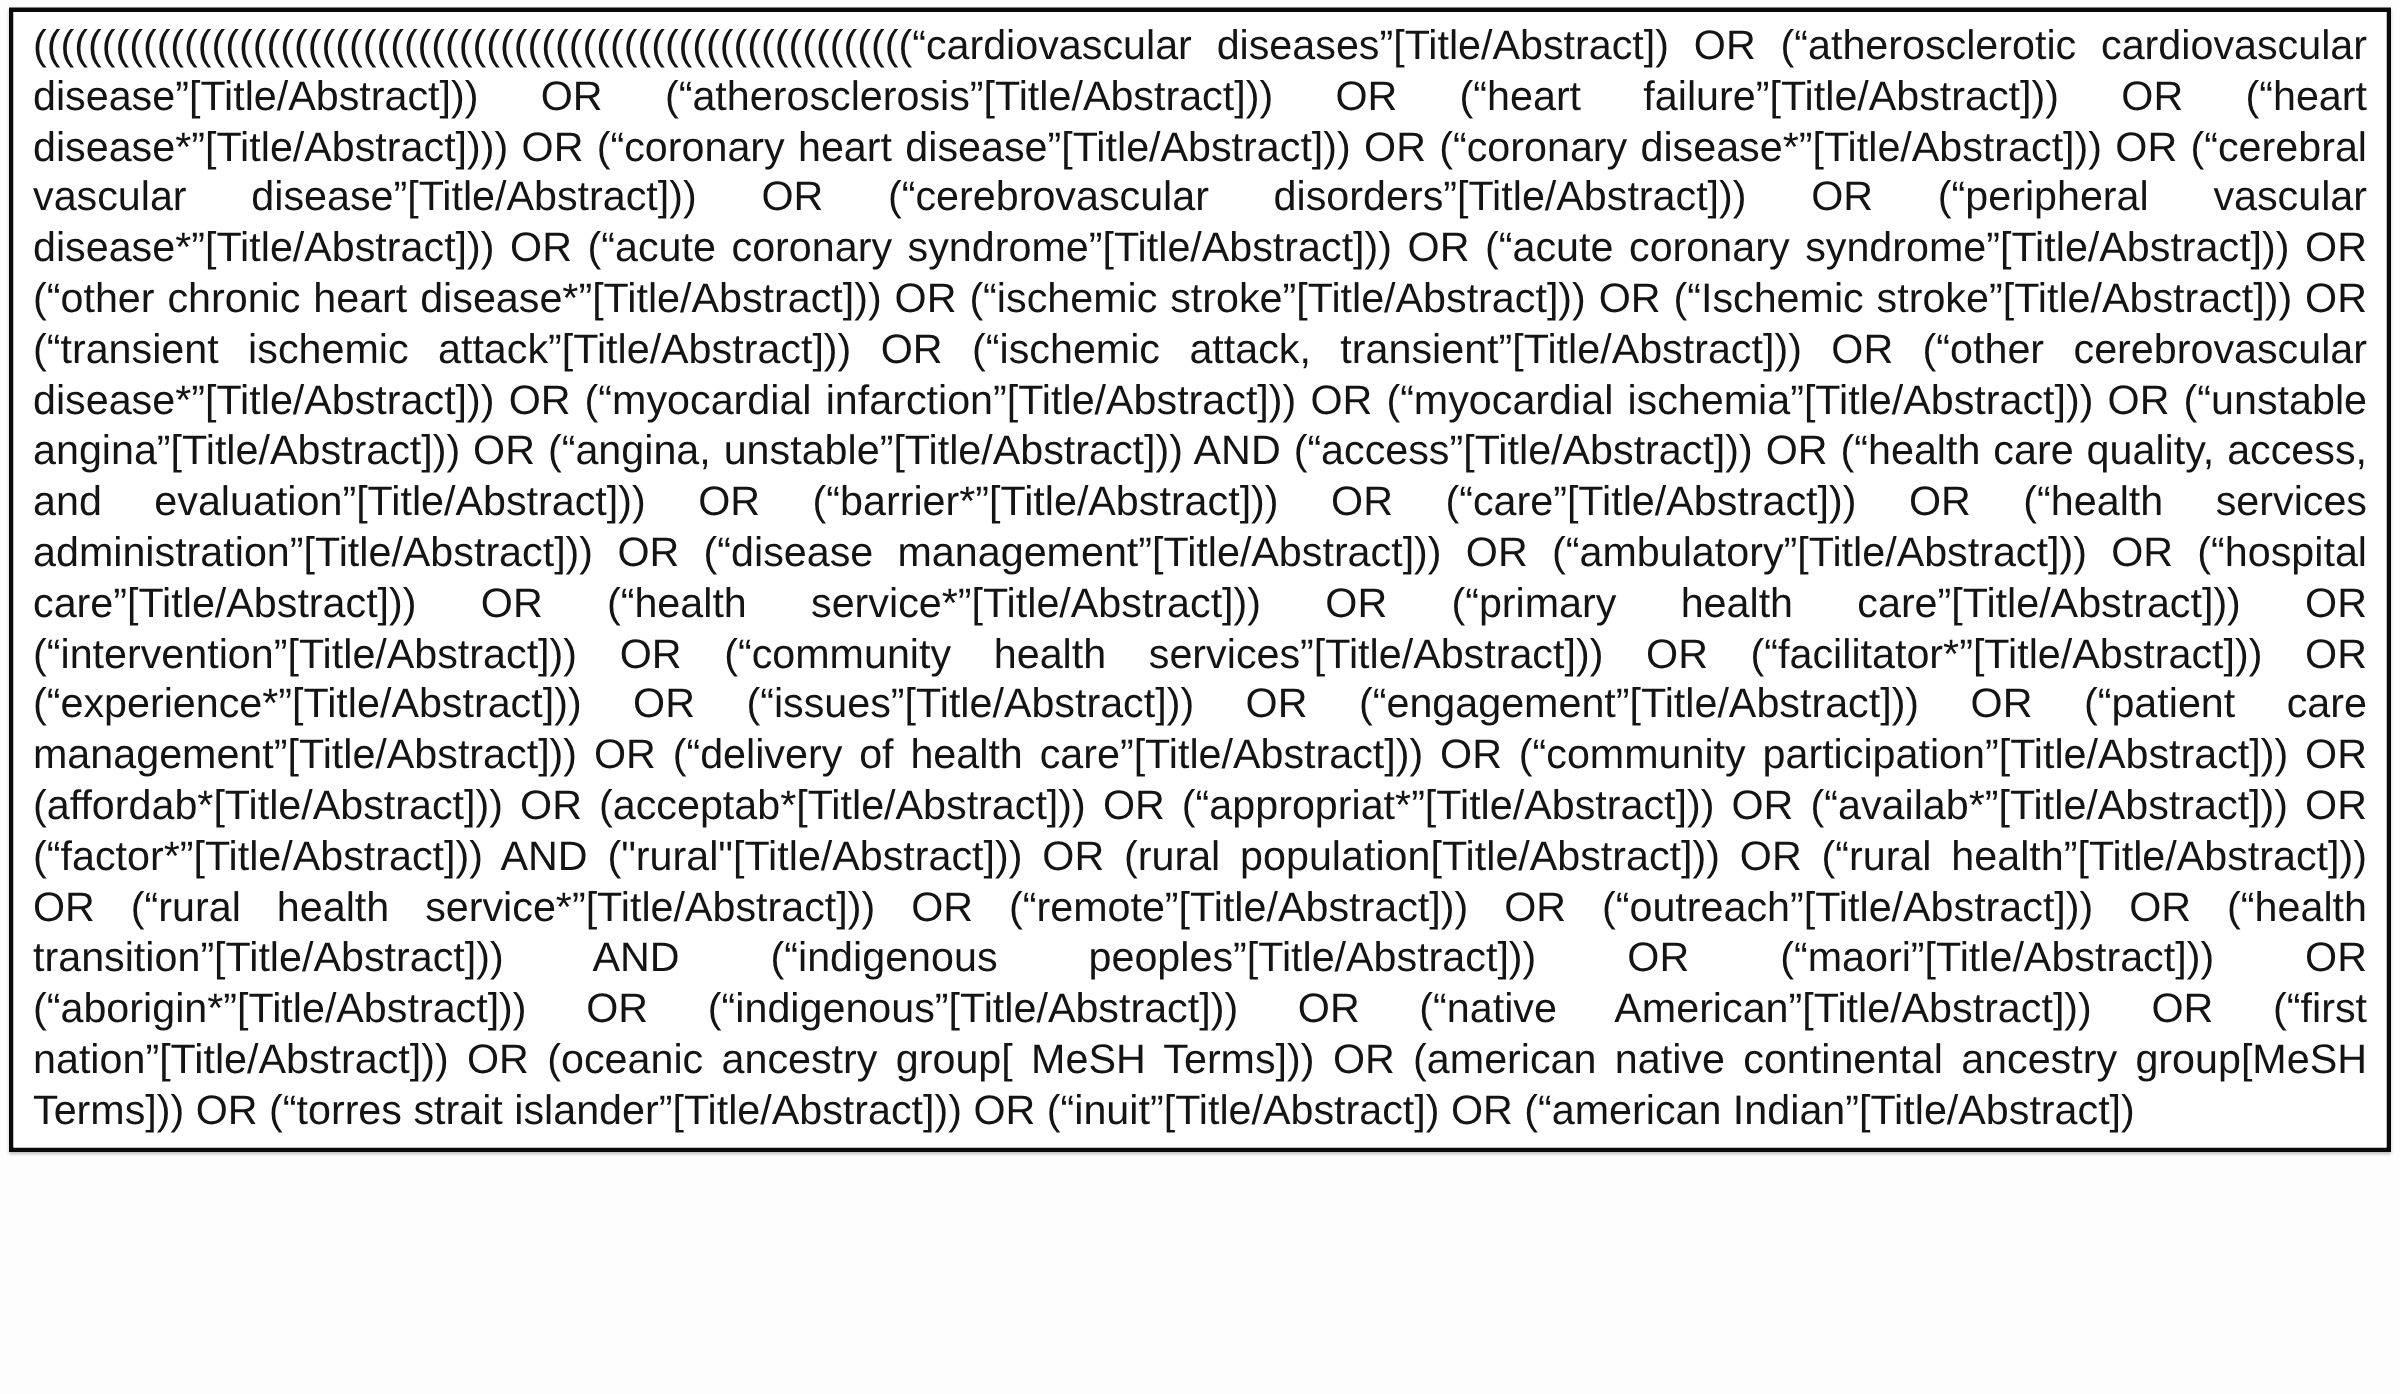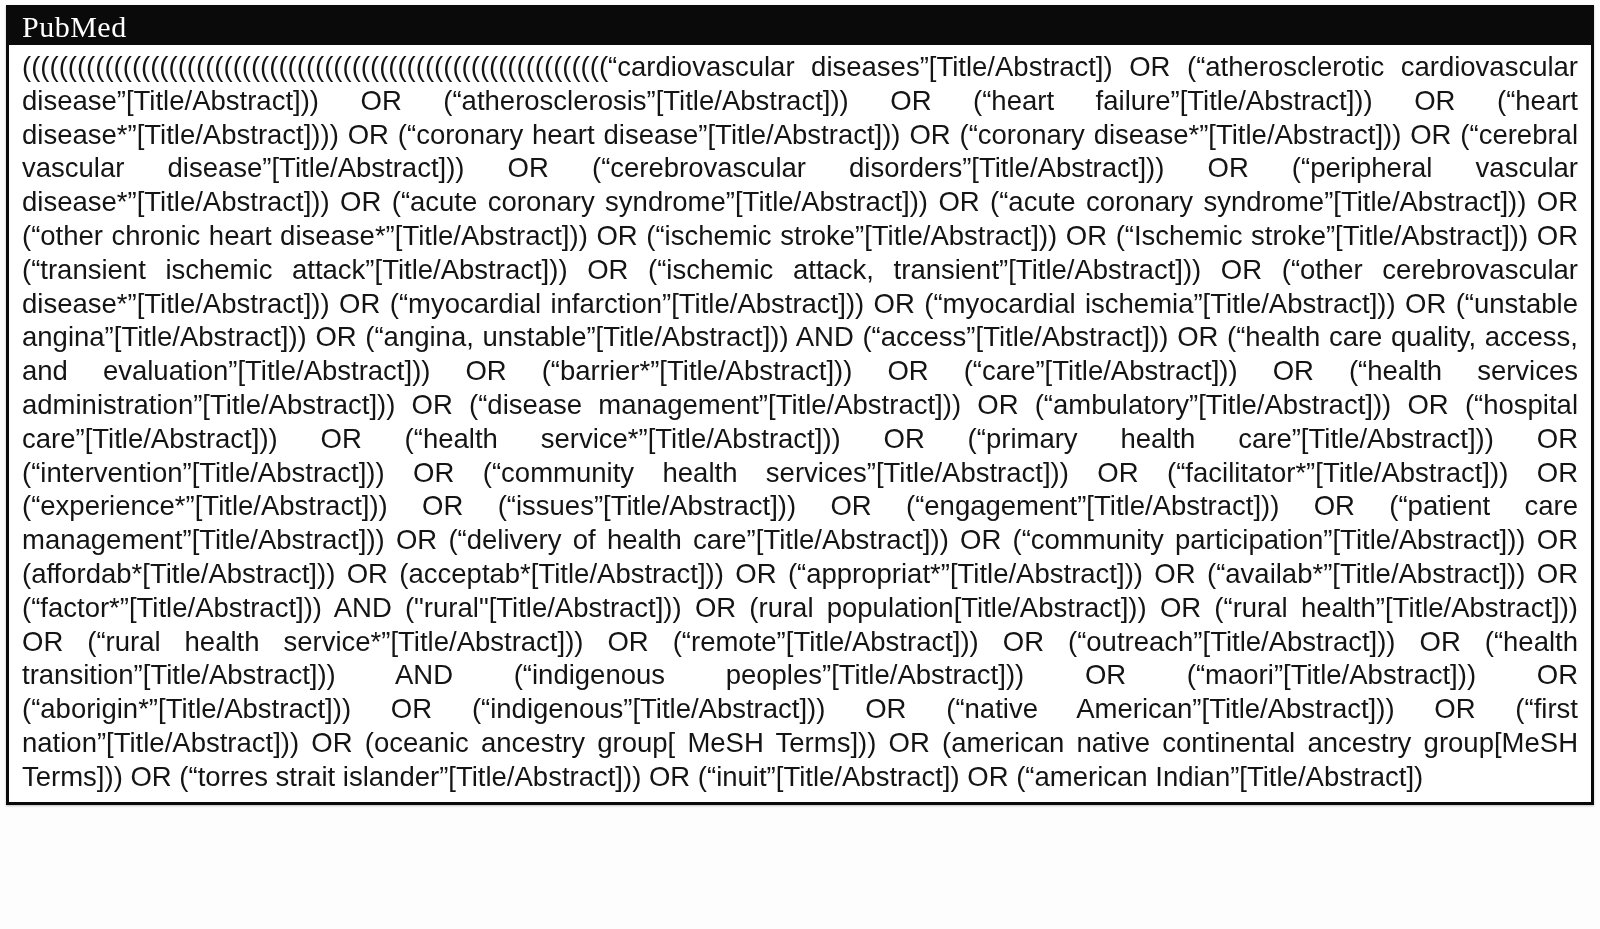--- a/index.html
+++ b/index.html
@@ -50,20 +50,17 @@
     text-align: justify;
     word-break: normal;
     overflow-wrap: break-word;
   }
 </style>
 </head>
 <body>
 
 <div class="page">
   <div class="table-box">
-    <div class="table-header">
-      <span>PubMed</span>
-    </div>
     <div class="table-body">
       <p class="query">((((((((((((((((((((((((((((((((((((((((((((((((((((((((((((((((“cardiovascular diseases”[Title/Abstract]) OR (“atherosclerotic cardiovascular disease”[Title/Abstract])) OR (“atherosclerosis”[Title/Abstract])) OR (“heart failure”[Title/Abstract])) OR (“heart disease*”[Title/Abstract]))) OR (“coronary heart disease”[Title/Abstract])) OR (“coronary disease*”[Title/Abstract])) OR (“cerebral vascular disease”[Title/Abstract])) OR (“cerebrovascular disorders”[Title/Abstract])) OR (“peripheral vascular disease*”[Title/Abstract])) OR (“acute coronary syndrome”[Title/Abstract])) OR (“acute coronary syndrome”[Title/Abstract])) OR (“other chronic heart disease*”[Title/Abstract])) OR (“ischemic stroke”[Title/Abstract])) OR (“Ischemic stroke”[Title/Abstract])) OR (“transient ischemic attack”[Title/Abstract])) OR (“ischemic attack, transient”[Title/Abstract])) OR (“other cerebrovascular disease*”[Title/Abstract])) OR (“myocardial infarction”[Title/Abstract])) OR (“myocardial ischemia”[Title/Abstract])) OR (“unstable angina”[Title/Abstract])) OR (“angina, unstable”[Title/Abstract])) AND (“access”[Title/Abstract])) OR (“health care quality, access, and evaluation”[Title/Abstract])) OR (“barrier*”[Title/Abstract])) OR (“care”[Title/Abstract])) OR (“health services administration”[Title/Abstract])) OR (“disease management”[Title/Abstract])) OR (“ambulatory”[Title/Abstract])) OR (“hospital care”[Title/Abstract])) OR (“health service*”[Title/Abstract])) OR (“primary health care”[Title/Abstract])) OR (“intervention”[Title/Abstract])) OR (“community health services”[Title/Abstract])) OR (“facilitator*”[Title/Abstract])) OR (“experience*”[Title/Abstract])) OR (“issues”[Title/Abstract])) OR (“engagement”[Title/Abstract])) OR (“patient care management”[Title/Abstract])) OR (“delivery of health care”[Title/Abstract])) OR (“community participation”[Title/Abstract])) OR (affordab*[Title/Abstract])) OR (acceptab*[Title/Abstract])) OR (“appropriat*”[Title/Abstract])) OR (“availab*”[Title/Abstract])) OR (“factor*”[Title/Abstract])) AND ("rural"[Title/Abstract])) OR (rural population[Title/Abstract])) OR (“rural health”[Title/Abstract])) OR (“rural health service*”[Title/Abstract])) OR (“remote”[Title/Abstract])) OR (“outreach”[Title/Abstract])) OR (“health transition”[Title/Abstract])) AND (“indigenous peoples”[Title/Abstract])) OR (“maori”[Title/Abstract])) OR (“aborigin*”[Title/Abstract])) OR (“indigenous”[Title/Abstract])) OR (“native American”[Title/Abstract])) OR (“first nation”[Title/Abstract])) OR (oceanic ancestry group[ MeSH Terms])) OR (american native continental ancestry group[MeSH Terms])) OR (“torres strait islander”[Title/Abstract])) OR (“inuit”[Title/Abstract]) OR (“american Indian”[Title/Abstract])</p>
     </div>
   </div>
 </div>
 
 </body></html>

